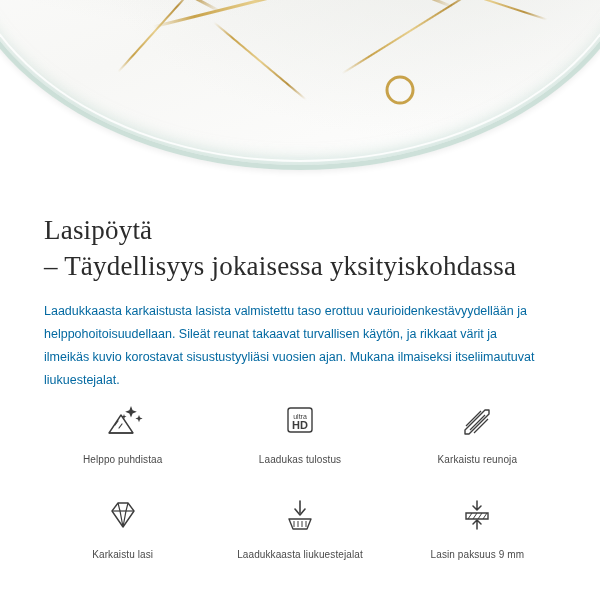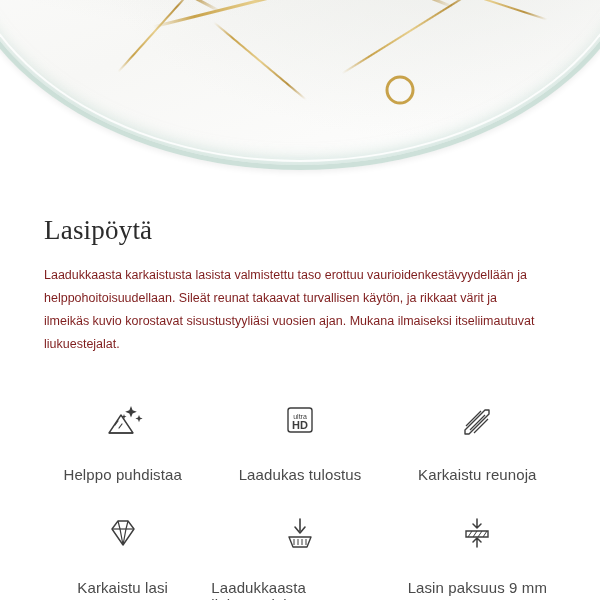--- a/index.html
+++ b/index.html
@@ -98,21 +98,21 @@
     margin: 22px 0 0 0;
     letter-spacing: 0.2px;
   }
   .title .line2 { display: block; }
 
   .body-copy {
     margin: 16px 0 0 0;
     font-family: "Liberation Sans", sans-serif;
     font-size: 12.5px;
     line-height: 23px;
-    color: #7f1d1d;
+    color: #0369a1;
     max-width: 500px;
   }
 
   
   .features {
     position: absolute;
     left: 0;
     top: 398px;
     width: 600px;
     padding: 0 34px;
@@ -126,24 +126,24 @@
     align-items: center;
     justify-content: flex-start;
   }
   .feature .ico {
     height: 44px;
     display: flex;
     align-items: center;
     justify-content: flex-end;
   }
   .feature .cap {
-    margin-top: 24px;
-    font-size: 15px;
+    margin-top: 12px;
+    font-size: 10px;
     color: #4a4a4a;
-    text-align: left;
+    text-align: right;
     letter-spacing: 0.1px;
   }
 
   svg { display: block; }
 </style>
 </head>
 <body>
 
 <div class="page">
 
@@ -163,20 +163,21 @@
         <circle cx="20" cy="20" r="13" fill="none" stroke="#c8a24a" stroke-width="3"></circle>
       </svg>
     </div>
     <div class="glass-rim"></div>
     <div class="glass-rim-inner"></div>
   </div>
 
   <div class="content">
     <h1 class="title">
       <span>Lasipöytä</span>
+      <span class="line2">– Täydellisyys jokaisessa yksityiskohdassa</span>
     </h1>
     <p class="body-copy">Laadukkaasta karkaistusta lasista valmistettu taso erottuu vaurioidenkestävyydellään ja helppohoitoisuudellaan. Sileät reunat takaavat turvallisen käytön, ja rikkaat värit ja ilmeikäs kuvio korostavat sisustustyyliäsi vuosien ajan. Mukana ilmaiseksi itseliimautuvat liukuestejalat.</p>
   </div>
 
   <div class="features">
 
     <div class="feature">
       <span class="ico">
         <svg width="44" height="40" viewBox="0 0 44 40">
           <path d="M8 33 L20 15 L32 33 Z" fill="none" stroke="#3d3d3d" stroke-width="1.4" stroke-linejoin="round"></path>

